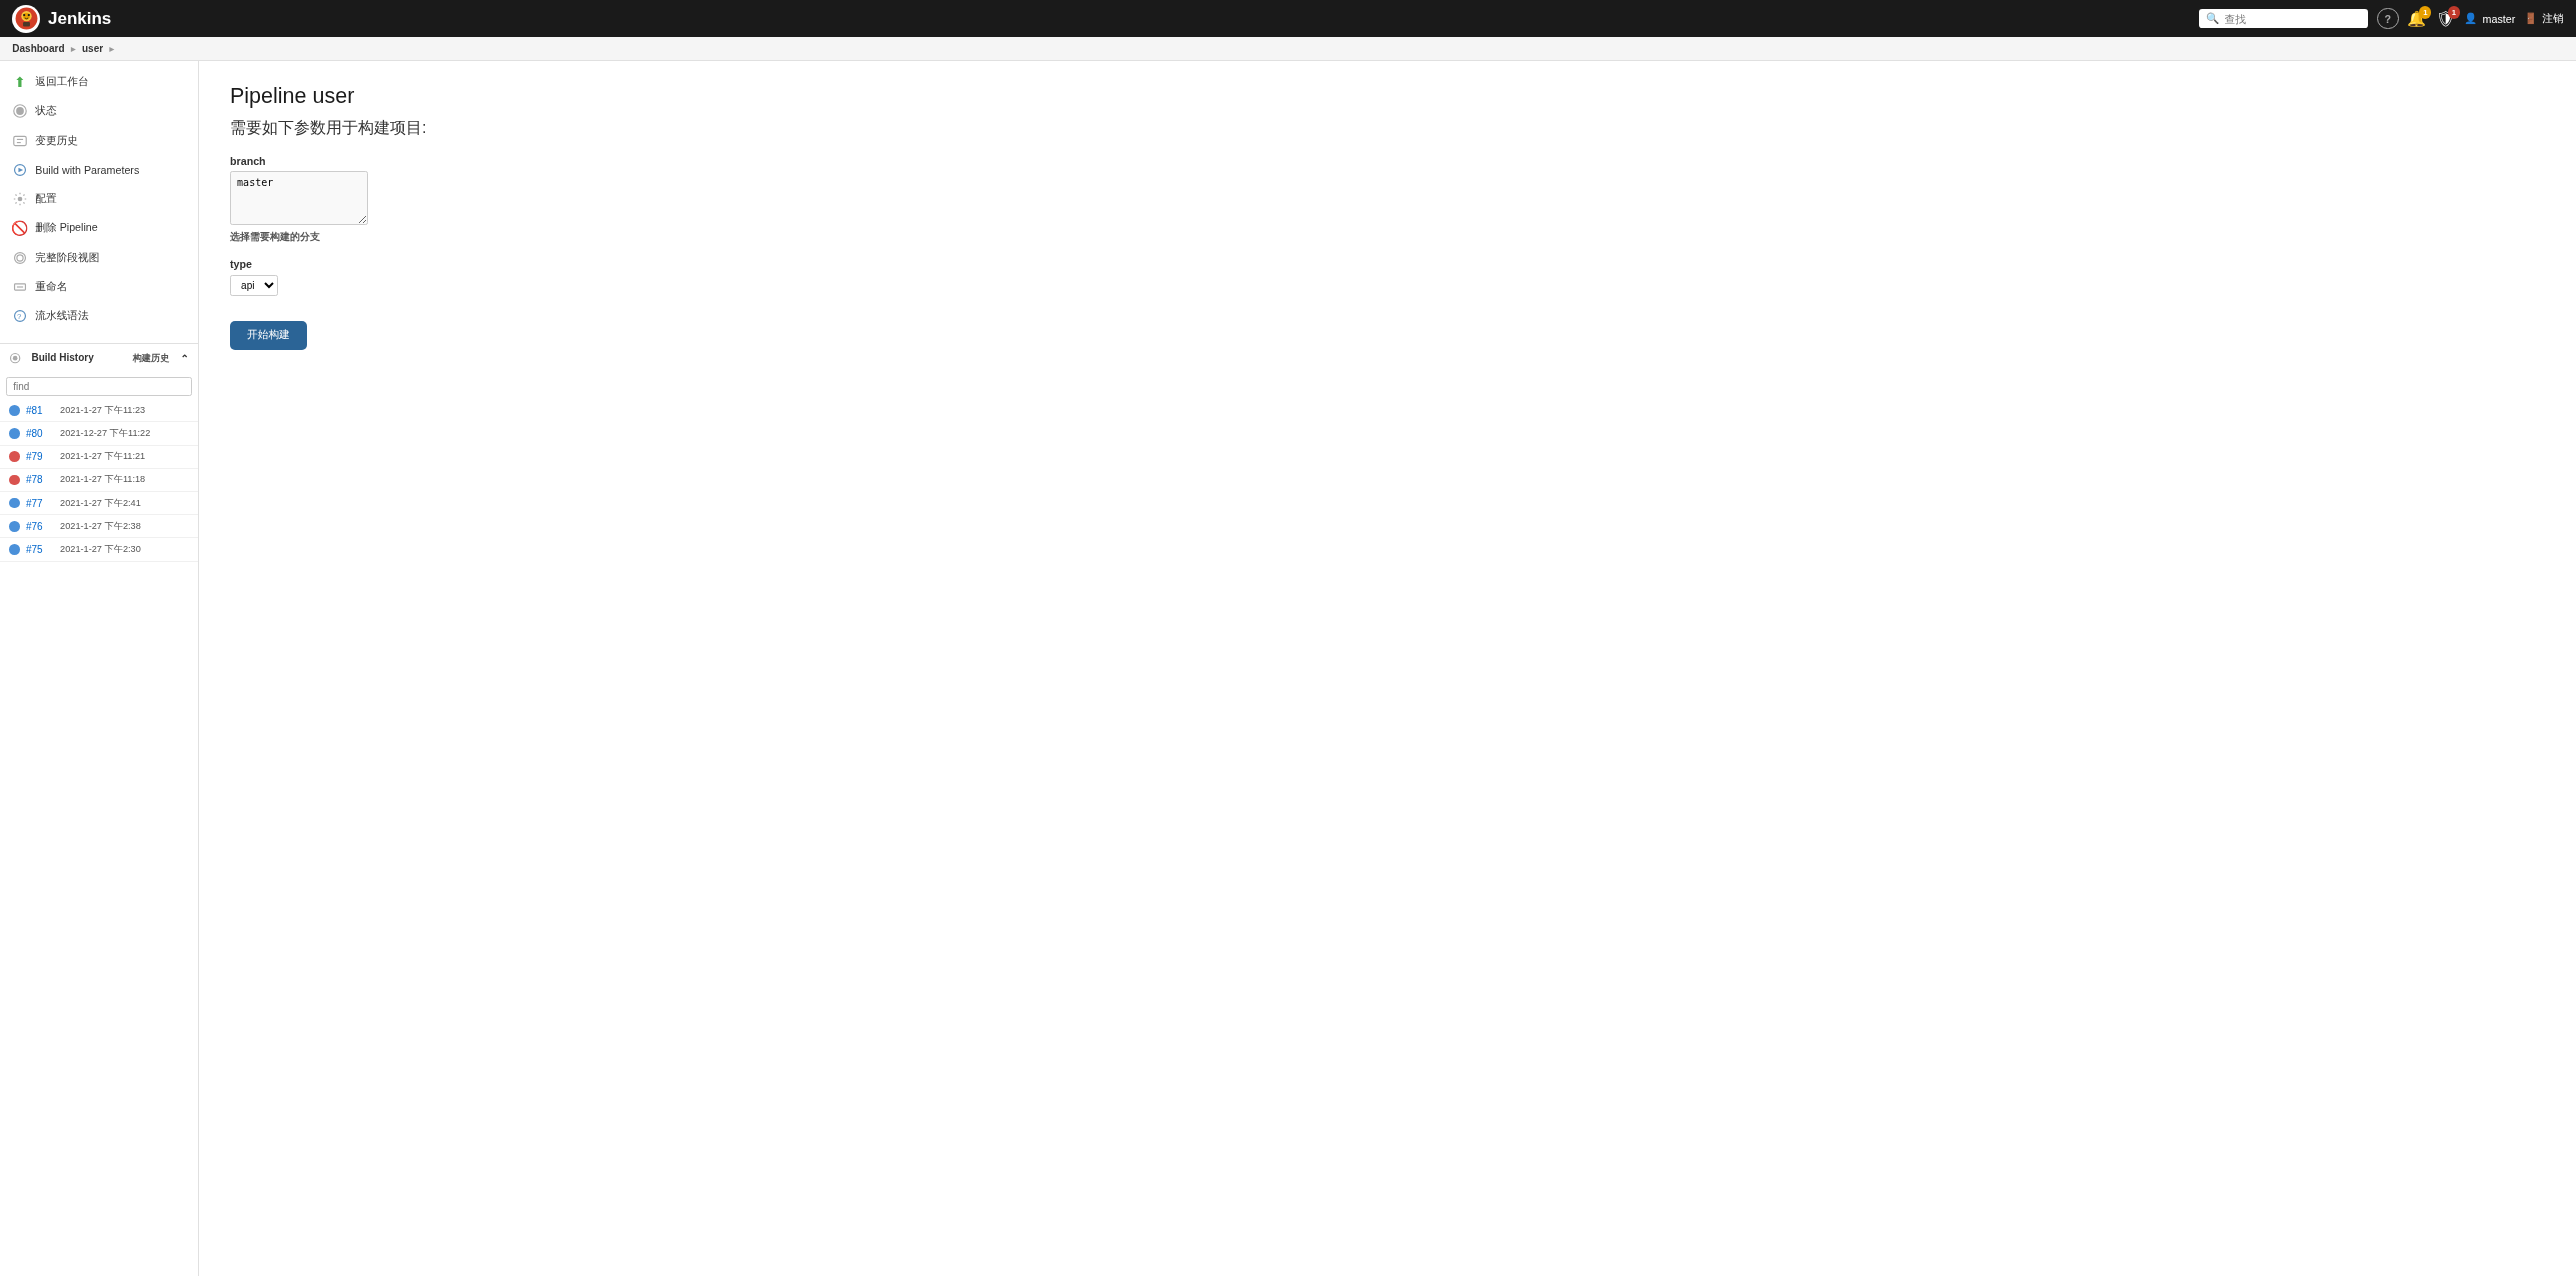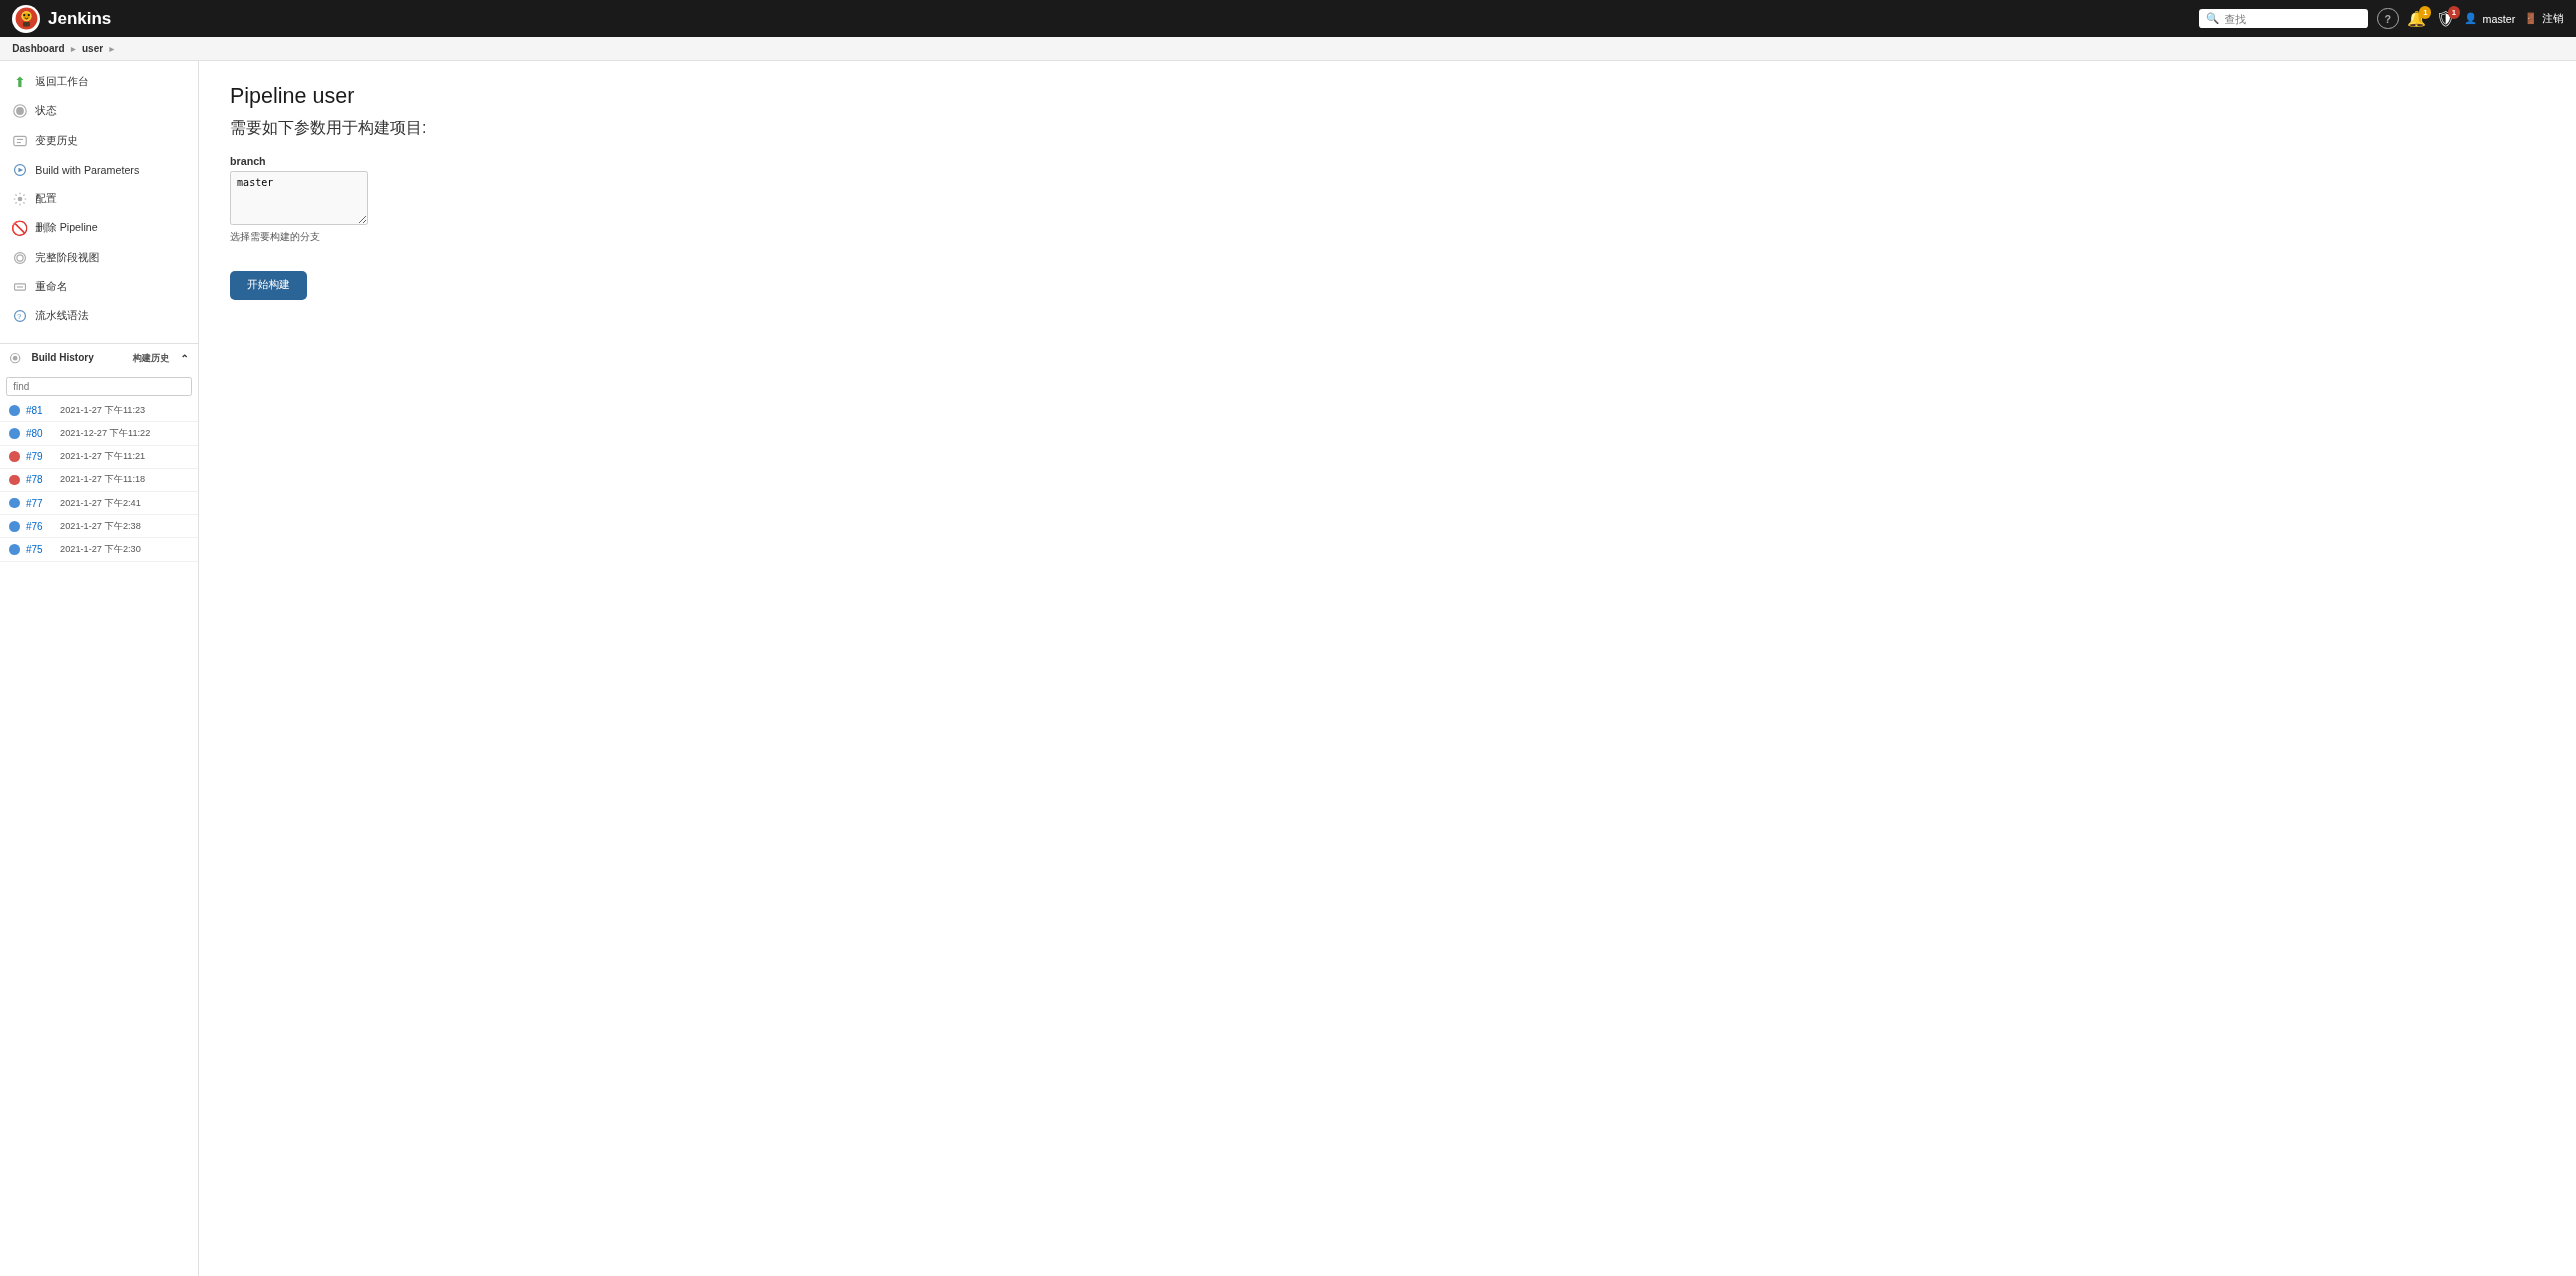--- a/index.html
+++ b/index.html
@@ -211,20 +211,21 @@
       font-family: monospace;
       font-size: 10px;
       resize: vertical;
       background: #f9f9f9;
     }
     .param-hint {
       font-size: 10px;
       color: #555;
       margin-top: 3.1px;
       margin-bottom: 14px;
+      font-weight: bold;
     }
     .type-select {
       border: 0.8px solid #ccc;
       border-radius: 2.3px;
       padding: 3.1px 6.1px;
       font-size: 10px;
       background: #fff;
       cursor: pointer;
       outline: none;
     }
@@ -448,17 +449,22 @@
   <main class="content">
     <h1 class="page-title">Pipeline user</h1>
     <p class="subtitle">需要如下参数用于构建项目:</p>
 
     <div class="form-section">
       <div class="param-label">branch</div>
       <textarea class="branch-textarea" id="branch-textarea" style="">master</textarea>
       <div class="param-hint">选择需要构建的分支</div>
     </div>
 
+    <div class="form-section">
+      <div class="param-label">type</div>
+      <select class="type-select" id="type-select">
+      <option value="api">api</option></select>
+    </div>
 
     <button class="build-btn">开始构建</button>
   </main>
 </div>
 
 
 </body></html>

